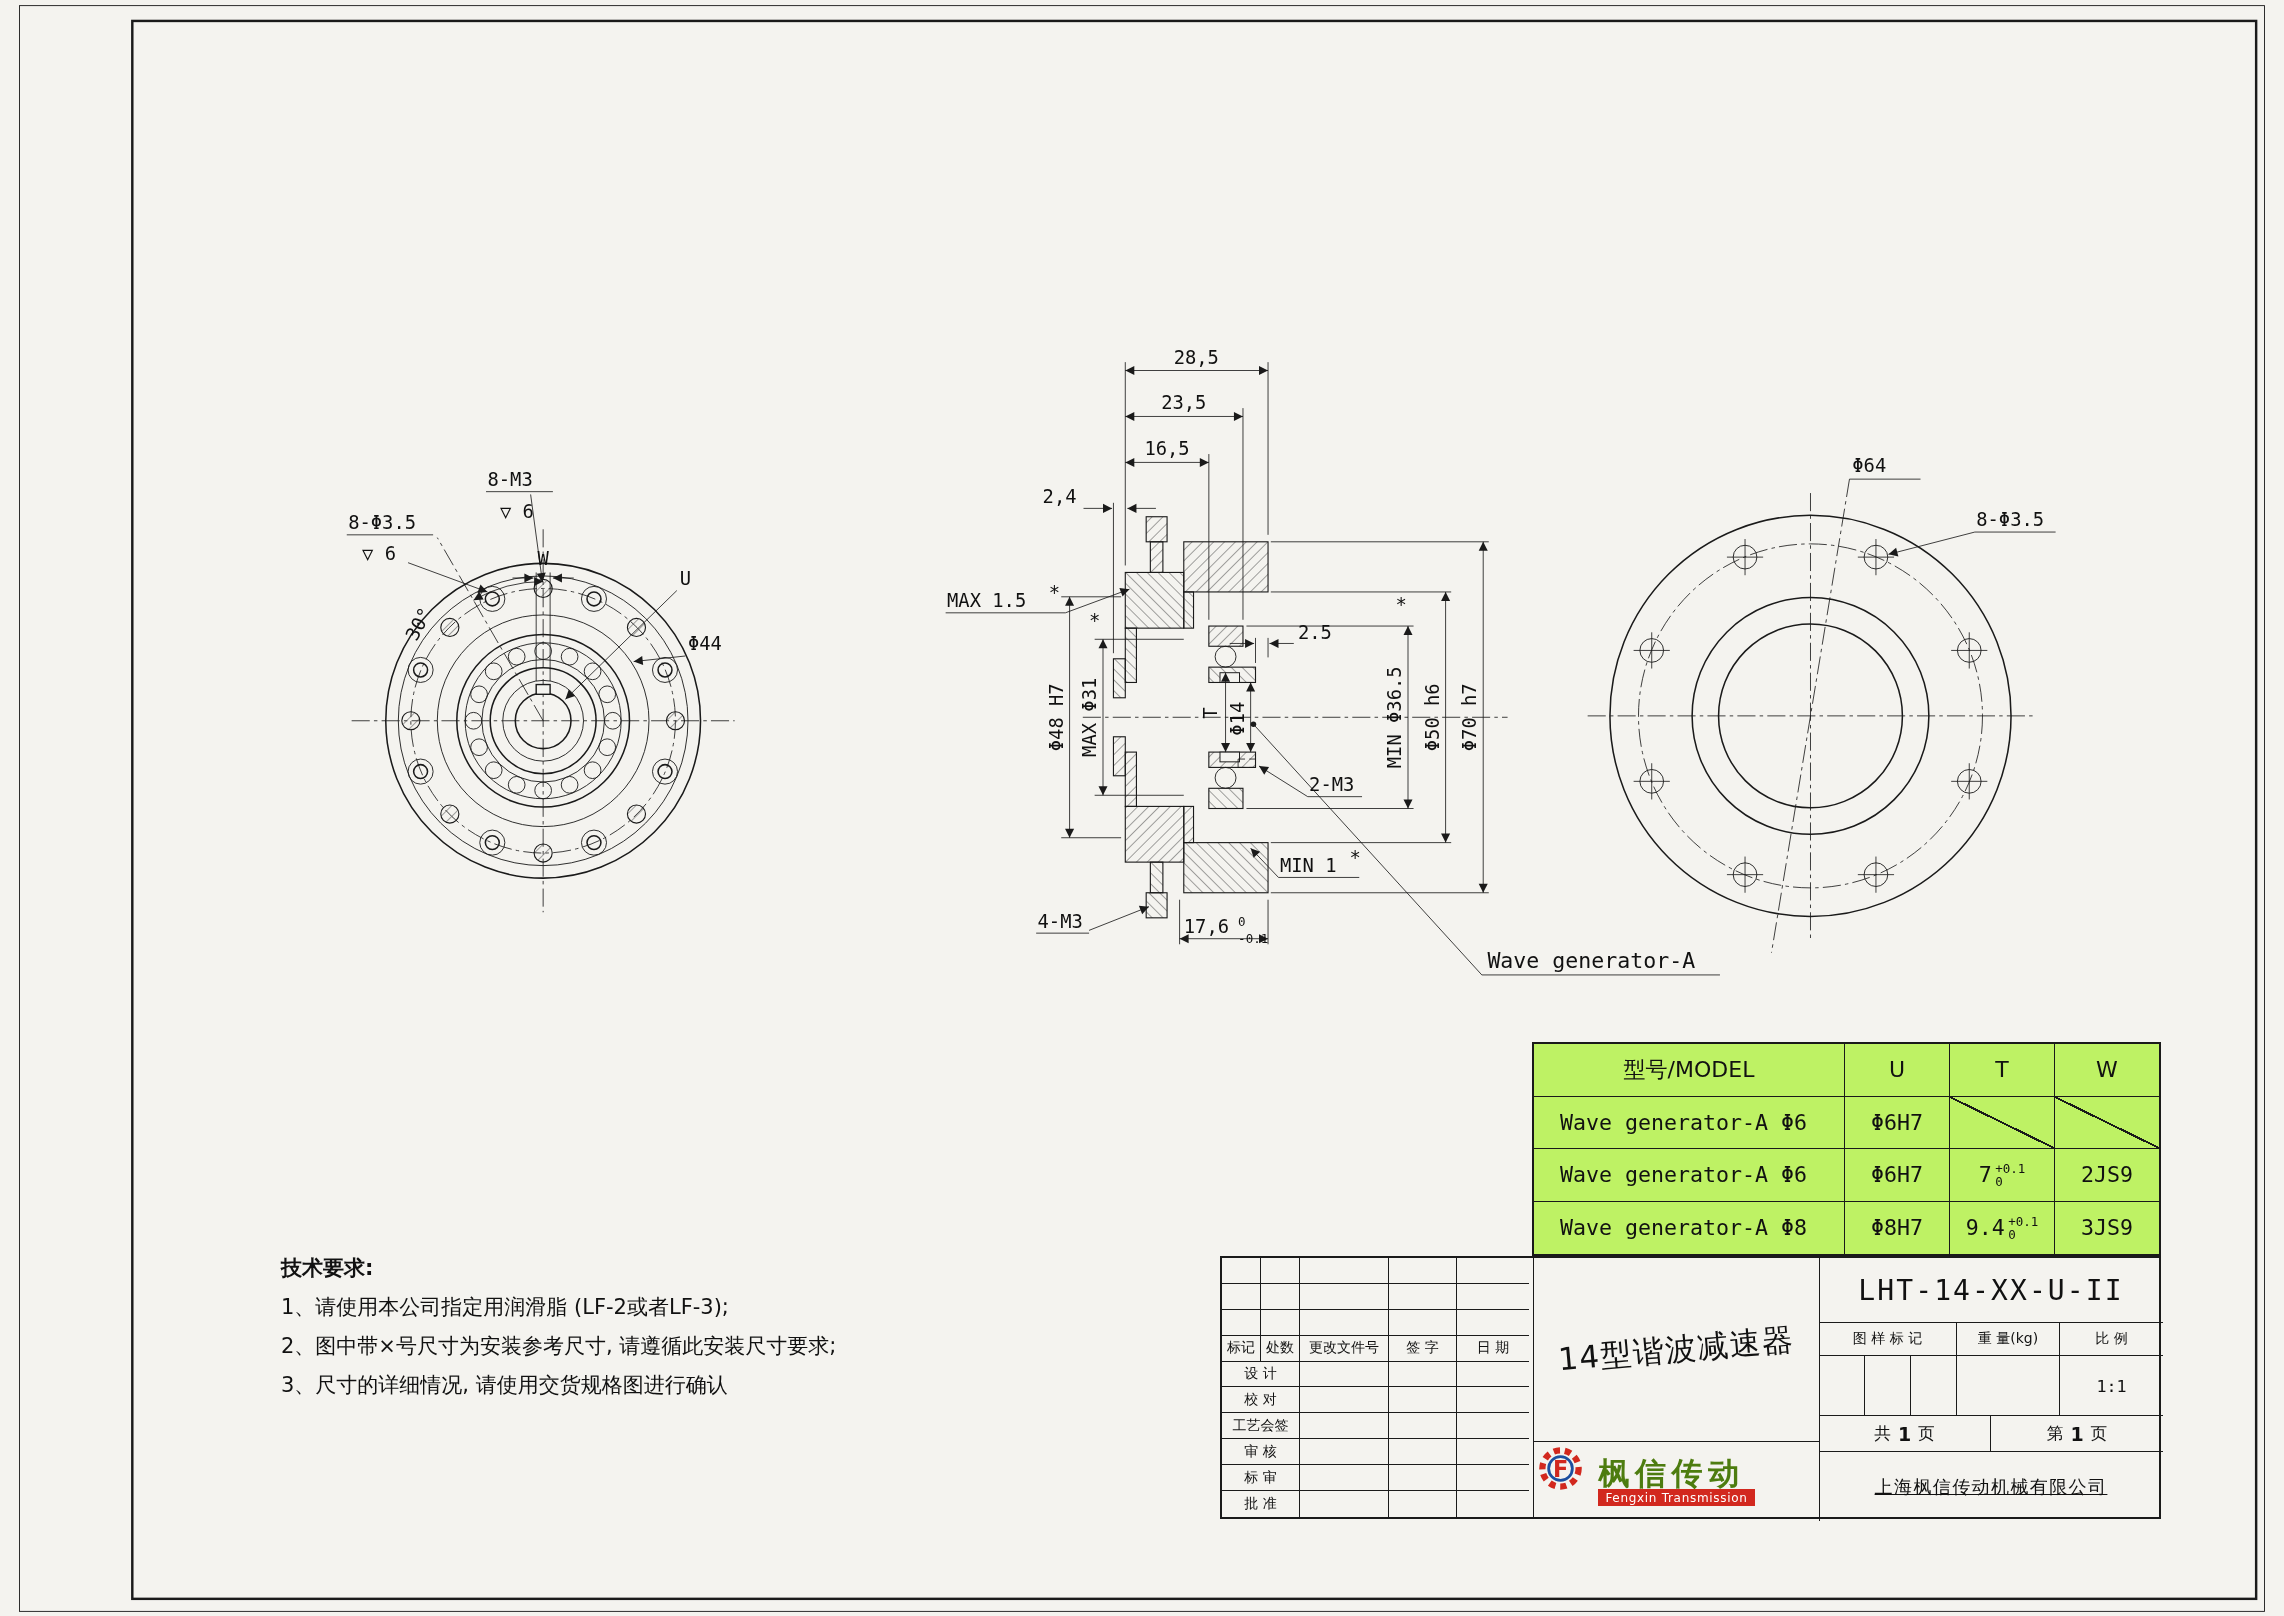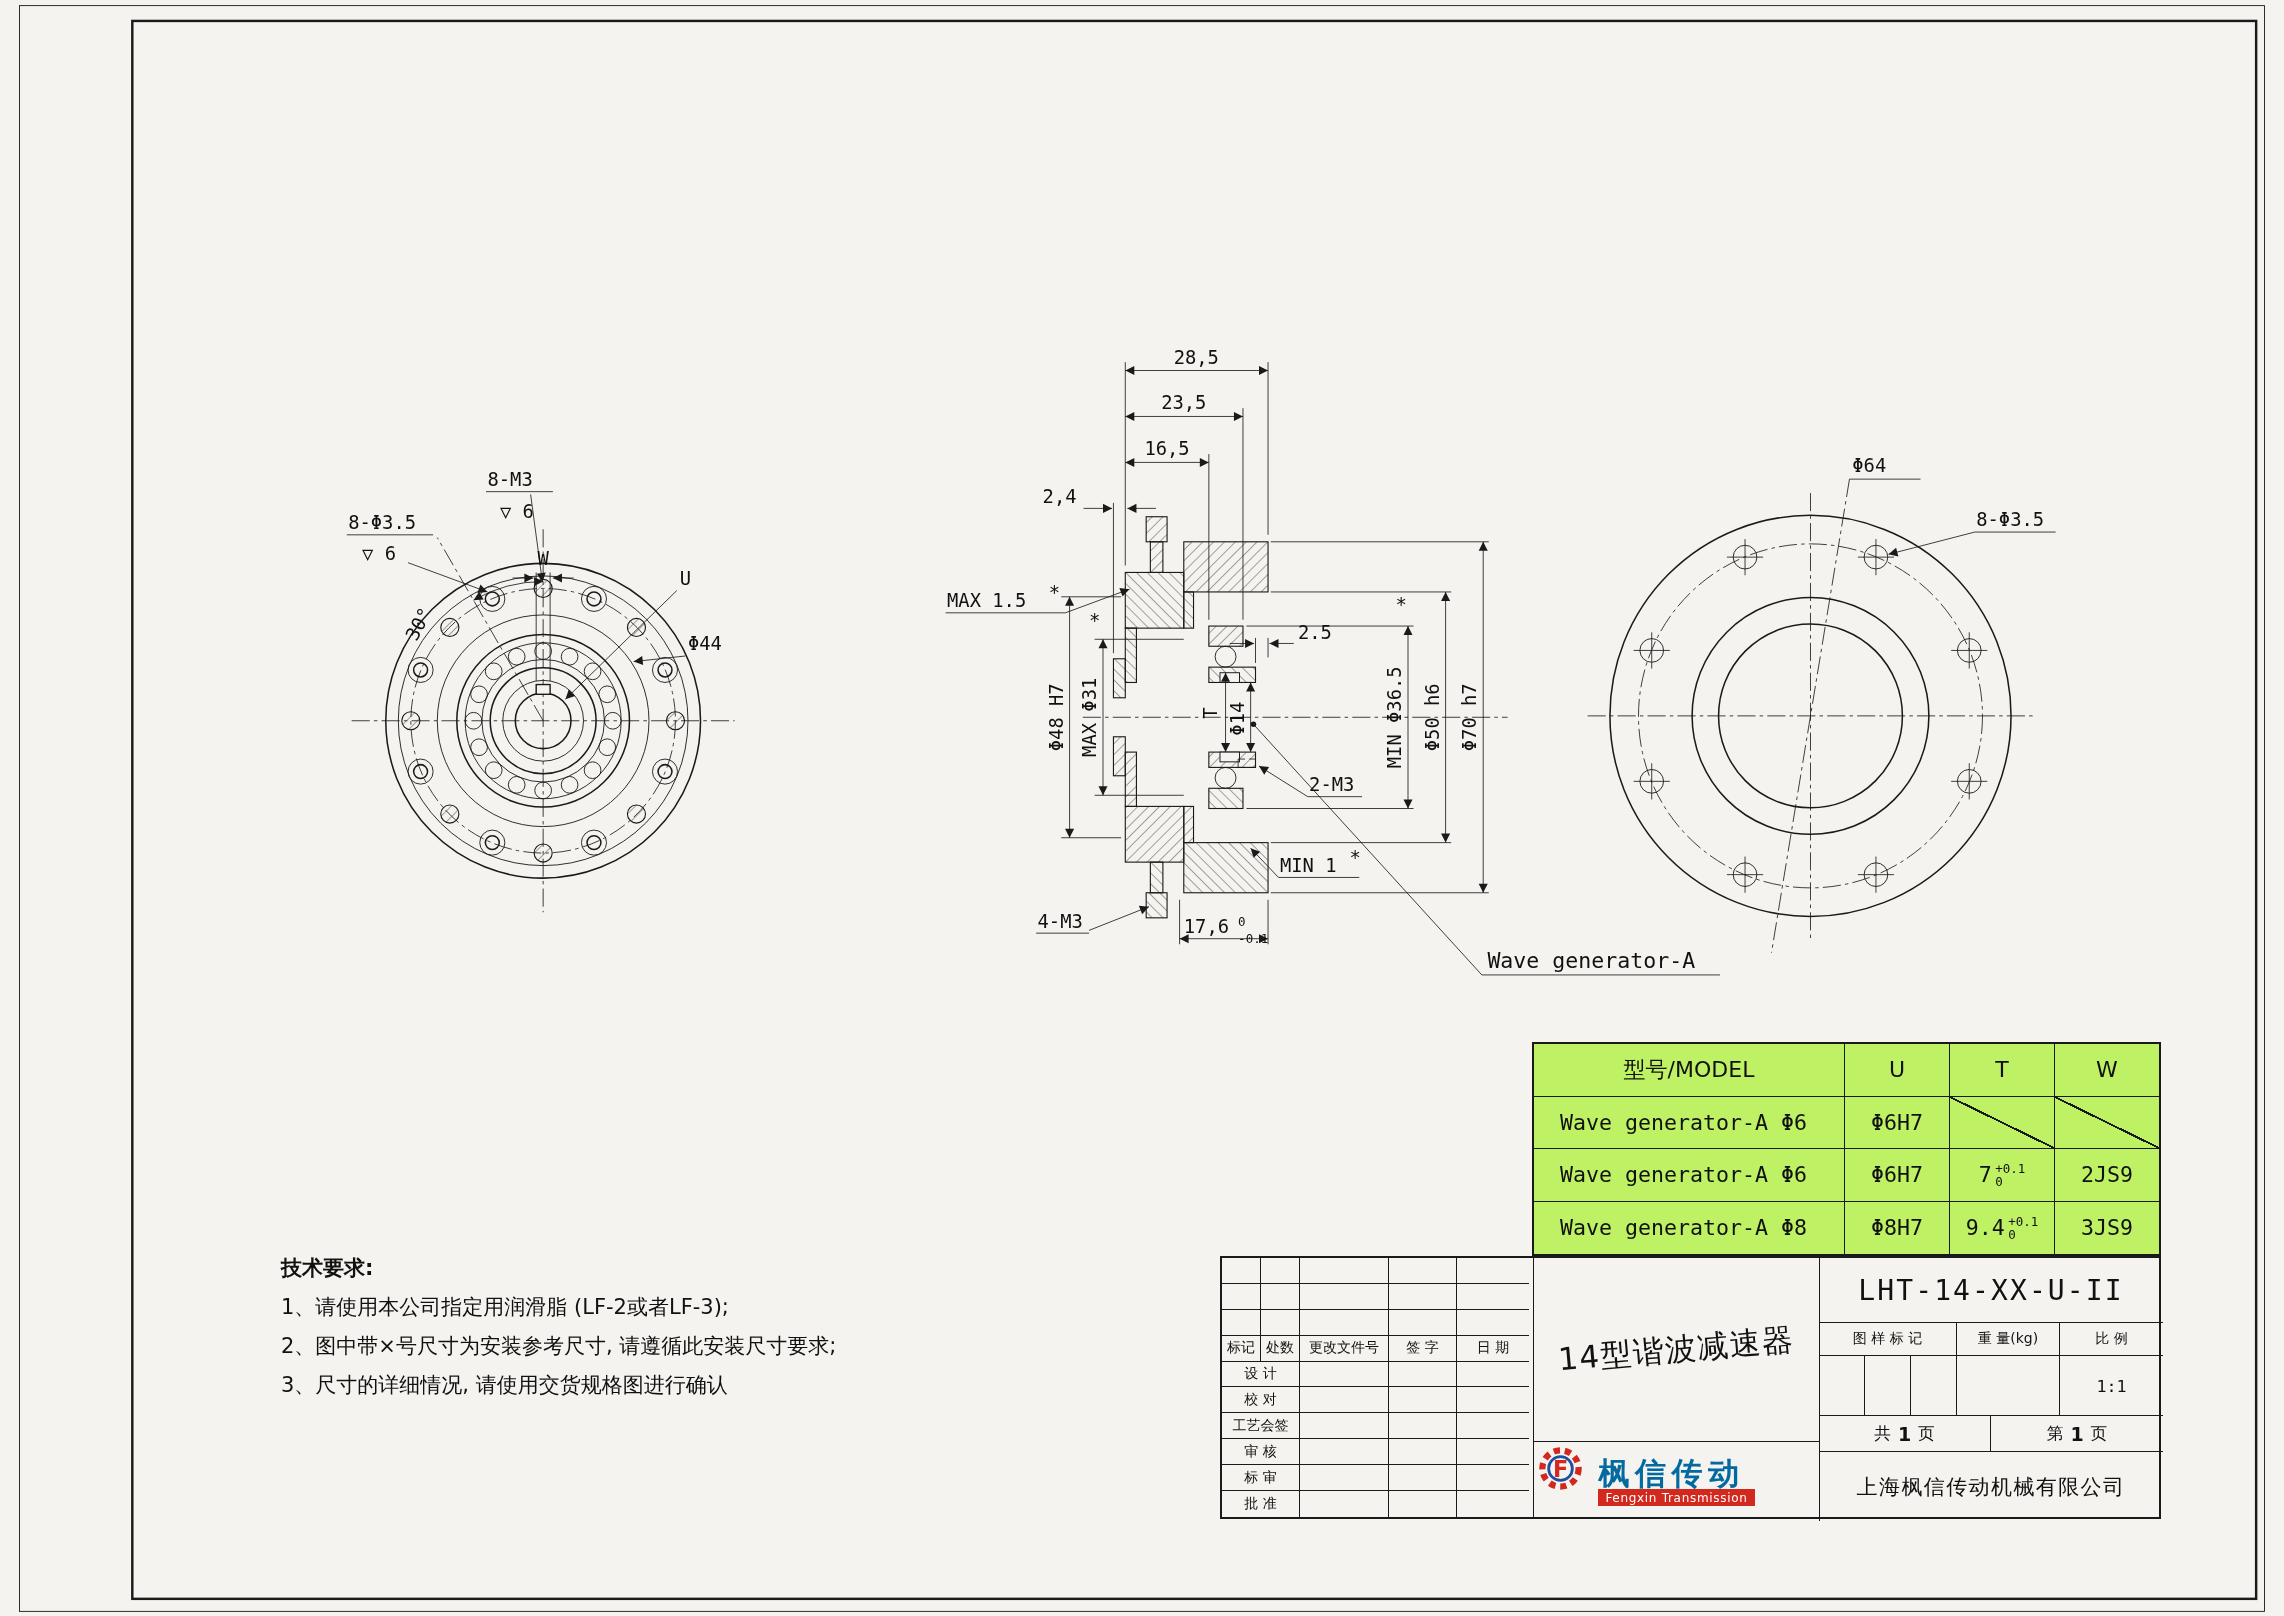--- a/index.html
+++ b/index.html
@@ -48,32 +48,32 @@
       display:flex;align-items:center;justify-content:center;}
   .tc.sp2{grid-column:span 2;text-align:center;}
   .tc.no-r{border-right:none;}
   .tc.no-b{border-bottom:none;}
   .tb-mid-name{position:absolute;left:312px;top:0;width:286px;height:184px;
       border-right:1.4px solid #1a1a1a;border-bottom:1.4px solid #1a1a1a;
       display:flex;align-items:center;justify-content:center;}
   .product-name{font-size:31px;letter-spacing:1.4px;transform:rotate(-5deg);}
   .tb-mid-logo{position:absolute;left:312px;top:184px;width:286px;height:79px;
       border-right:1.4px solid #1a1a1a;display:flex;align-items:center;justify-content:center;gap:11px;}
-  .logo-cn{color:#0369a1;font-weight:bold;font-size:31px;letter-spacing:5.6px;line-height:32px;}
+  .logo-cn{color:#4d7c0f;font-weight:bold;font-size:31px;letter-spacing:5.6px;line-height:32px;}
   .logo-en{background:#d2281e;color:#fff;font-size:12px;letter-spacing:0.7px;padding:1.4px 7px;text-align:center;}
   .tb-right{position:absolute;left:597px;top:0;width:344px;height:100%;}
   .tbr-row{display:flex;border-bottom:1.4px solid #1a1a1a;}
   .tbr-cell{border-right:1px solid #1a1a1a;display:flex;align-items:center;justify-content:center;}
   .tbr-cell.last{border-right:none;}
   .drawing-no{height:65px;display:flex;align-items:center;justify-content:center;
       font:28px "DejaVu Sans Mono",monospace;letter-spacing:2.1px;border-bottom:1.4px solid #1a1a1a;}
   .lbl-row{height:33px;font-size:14px;}
   .val-row{height:60px;font:16.7px "DejaVu Sans Mono",monospace;}
   .pages-row{height:36px;font-size:16.7px;}
-  .company-row{height:69px;display:flex;align-items:center;justify-content:center;font-size:21px;letter-spacing:1.4px;}
+  .company-row{height:69px;display:flex;align-items:center;justify-content:center;font-size:18px;letter-spacing:1.4px;text-decoration:underline;}
   .pg-num{font-weight:bold;font-size:19px;margin:0 7px;}
 </style>
 </head>
 <body>
 
 <div class="page">
 
 <svg width="2284" height="1617" viewBox="0 0 3280 2322">
   <defs>
     <marker id="arr" viewBox="0 0 12 12" refX="11" refY="6" markerWidth="13" markerHeight="13" orient="auto-start-reverse">

